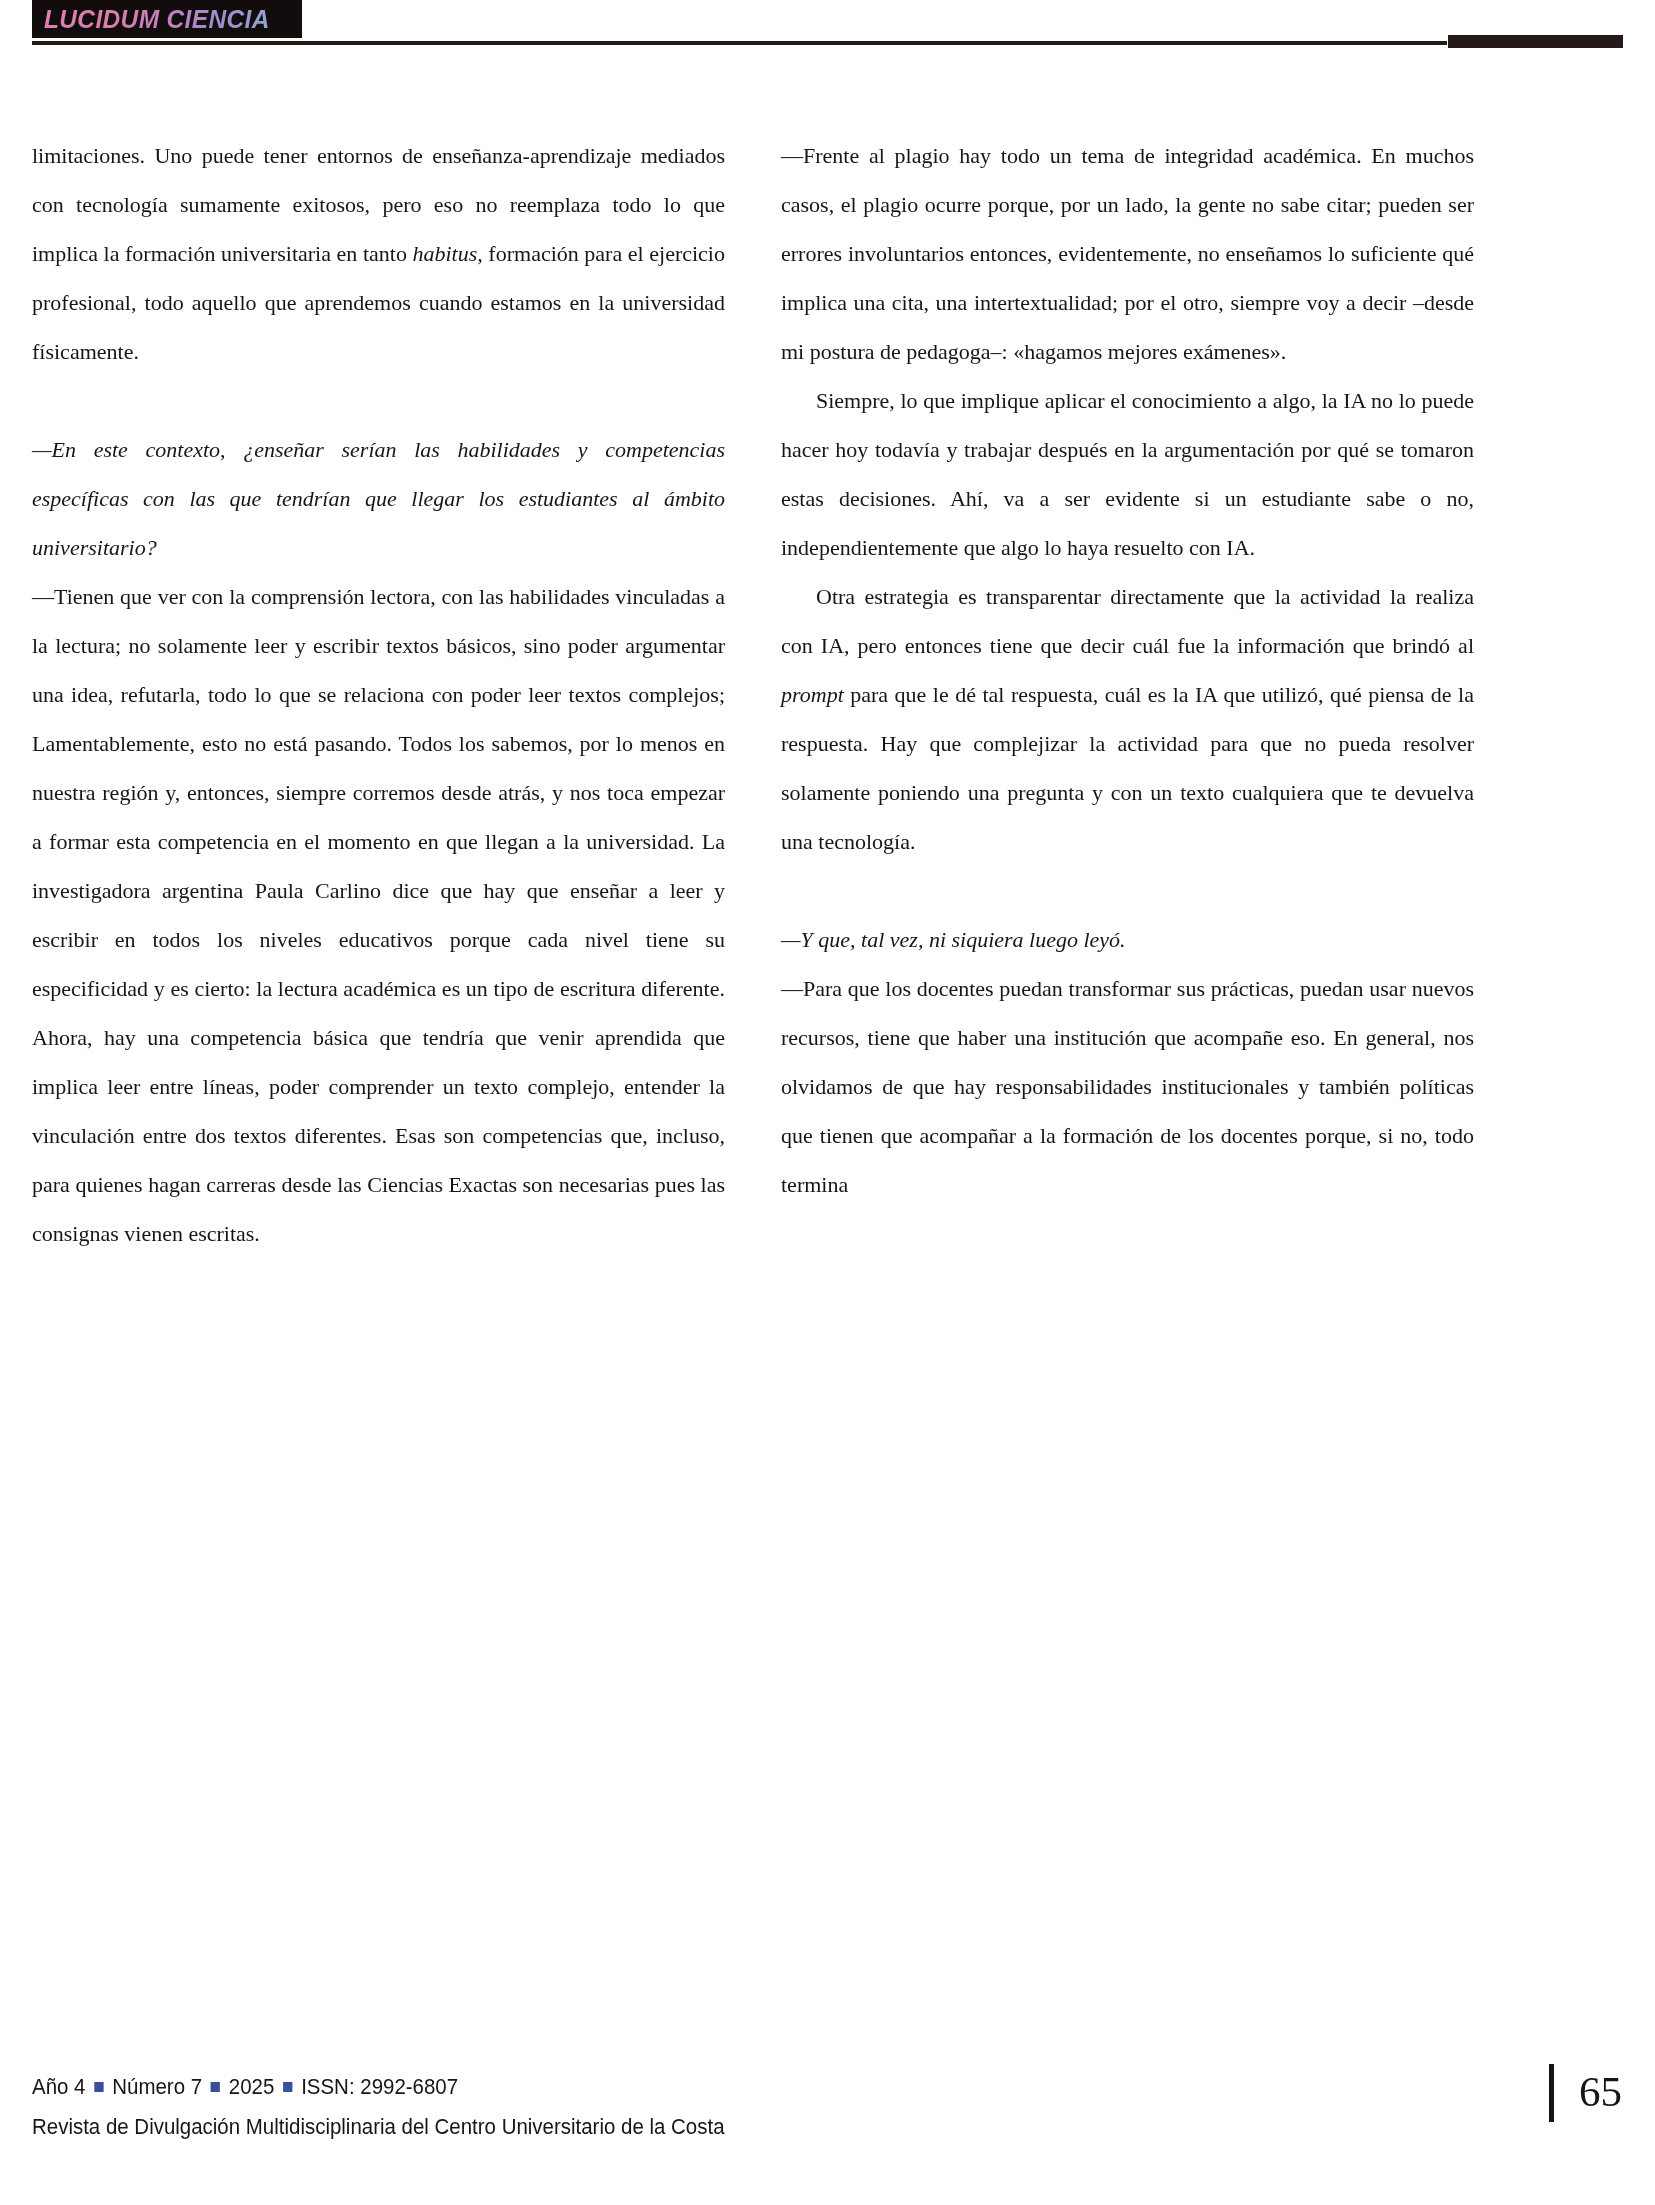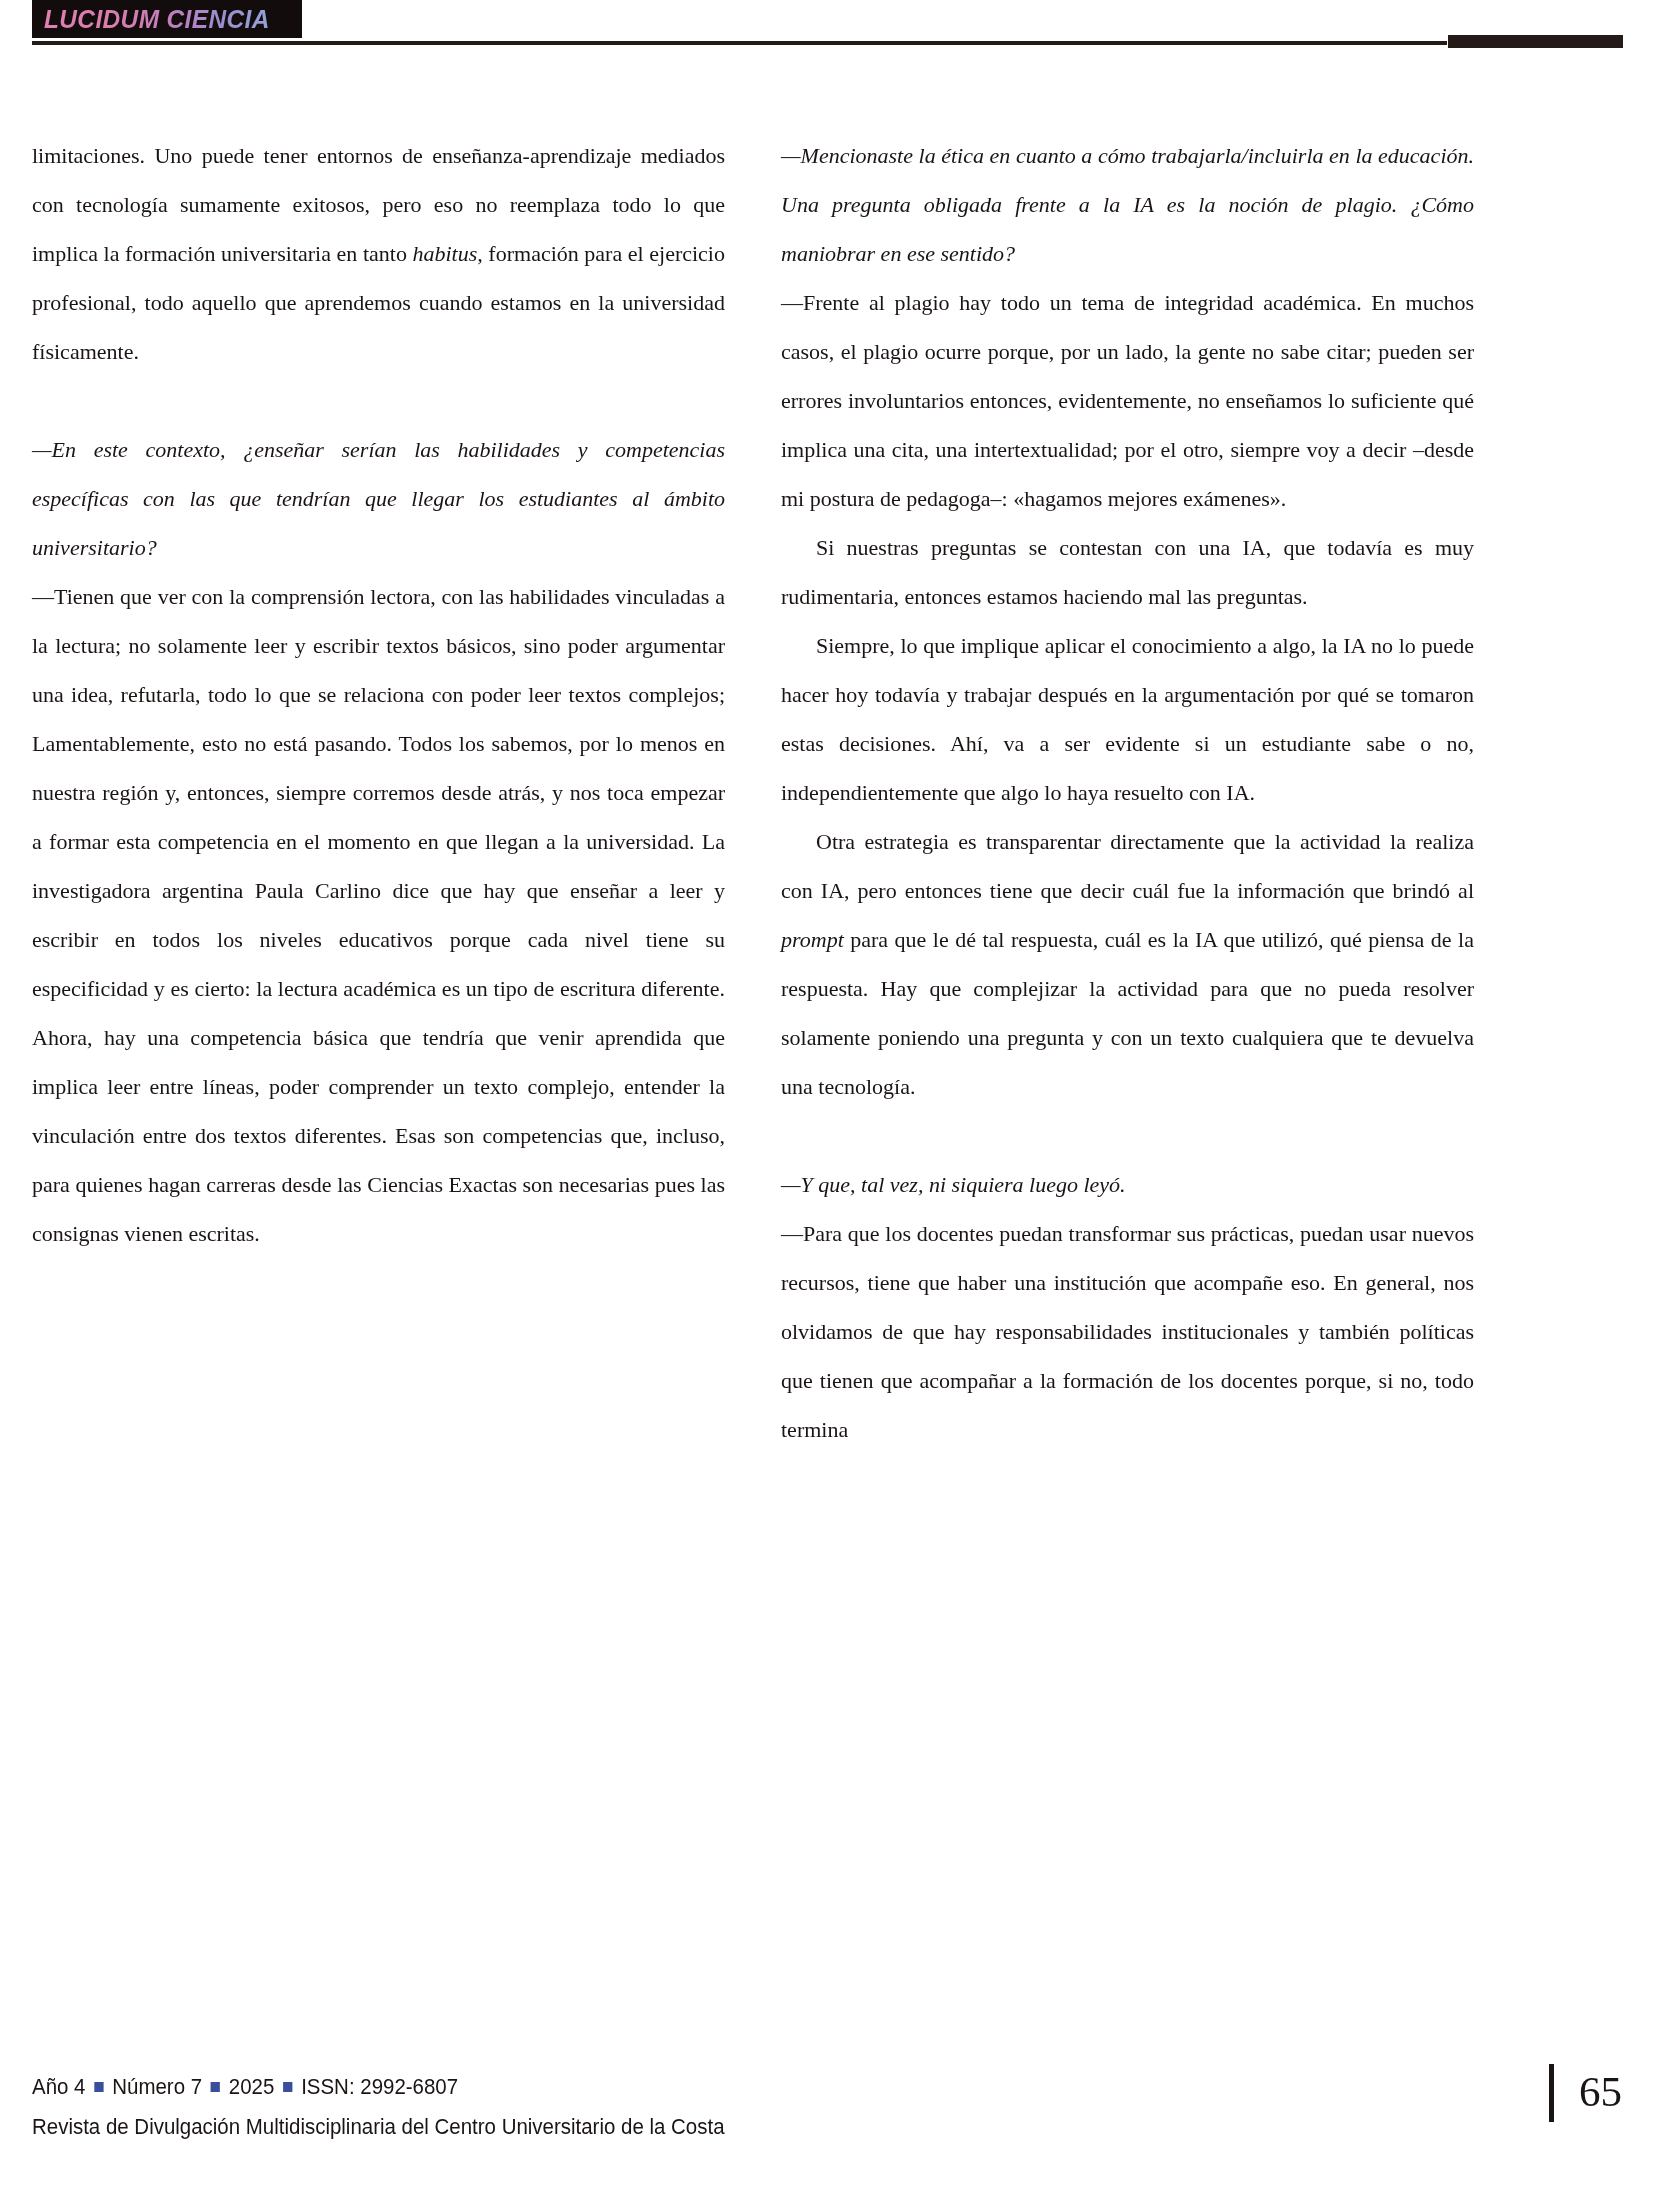--- a/index.html
+++ b/index.html
@@ -172,25 +172,23 @@
     <p><span>limitaciones. Uno puede tener entornos de enseñanza-aprendizaje mediados con tecnología sumamente exitosos, pero eso no reemplaza todo lo que implica la formación universitaria en tanto </span><em>habitus,</em><span> formación para el ejercicio profesional, todo aquello que aprendemos cuando estamos en la universidad físicamente.</span></p>
 
     <p class="question gap-before">—En este contexto, ¿enseñar serían las habilidades y competencias específicas con las que tendrían que llegar los estudiantes al ámbito universitario?</p>
 
     <p>—Tienen que ver con la comprensión lectora, con las habilidades vinculadas a la lectura; no solamente leer y escribir textos básicos, sino poder argumentar una idea, refutarla, todo lo que se relaciona con poder leer textos complejos; Lamentablemente, esto no está pasando. Todos los sabemos, por lo menos en nuestra región y, entonces, siempre corremos desde atrás, y nos toca empezar a formar esta competencia en el momento en que llegan a la universidad. La investigadora argentina Paula Carlino dice que hay que enseñar a leer y escribir en todos los niveles educativos porque cada nivel tiene su especificidad y es cierto: la lectura académica es un tipo de escritura diferente. Ahora, hay una competencia básica que tendría que venir aprendida que implica leer entre líneas, poder comprender un texto complejo, entender la vinculación entre dos textos diferentes. Esas son competencias que, incluso, para quienes hagan carreras desde las Ciencias Exactas son necesarias pues las consignas vienen escritas.</p>
 
   </section>
 
   <section class="column">
 
-    <p class="question">—Mencionaste la ética en cuanto a cómo trabajarla/incluirla en la educación. Una pregunta obligada frente a la IA es la noción de plagio. ¿Cómo maniobrar en ese sentido?</p>
 
     <p>—Frente al plagio hay todo un tema de integridad académica. En muchos casos, el plagio ocurre porque, por un lado, la gente no sabe citar; pueden ser errores involuntarios entonces, evidentemente, no enseñamos lo suficiente qué implica una cita, una intertextualidad; por el otro, siempre voy a decir –desde mi postura de pedagoga–: «hagamos mejores exámenes».</p>
 
-    <p class="indent">Si nuestras preguntas se contestan con una IA, que todavía es muy rudimentaria, entonces estamos haciendo mal las preguntas.</p>
 
     <p class="indent">Siempre, lo que implique aplicar el conocimiento a algo, la IA no lo puede hacer hoy todavía y trabajar después en la argumentación por qué se tomaron estas decisiones. Ahí, va a ser evidente si un estudiante sabe o no, independientemente que algo lo haya resuelto con IA.</p>
 
     <p class="indent"><span>Otra estrategia es transparentar directamente que la actividad la realiza con IA, pero entonces tiene que decir cuál fue la información que brindó al </span><em>prompt</em><span> para que le dé tal respuesta, cuál es la IA que utilizó, qué piensa de la respuesta. Hay que complejizar la actividad para que no pueda resolver solamente poniendo una pregunta y con un texto cualquiera que te devuelva una tecnología.</span></p>
 
     <p class="question gap-before">—Y que, tal vez, ni siquiera luego leyó.</p>
 
     <p>—Para que los docentes puedan transformar sus prácticas, puedan usar nuevos recursos, tiene que haber una institución que acompañe eso. En general, nos olvidamos de que hay responsabilidades institucionales y también políticas que tienen que acompañar a la formación de los docentes porque, si no, todo termina</p>
   </section>
 </main>

